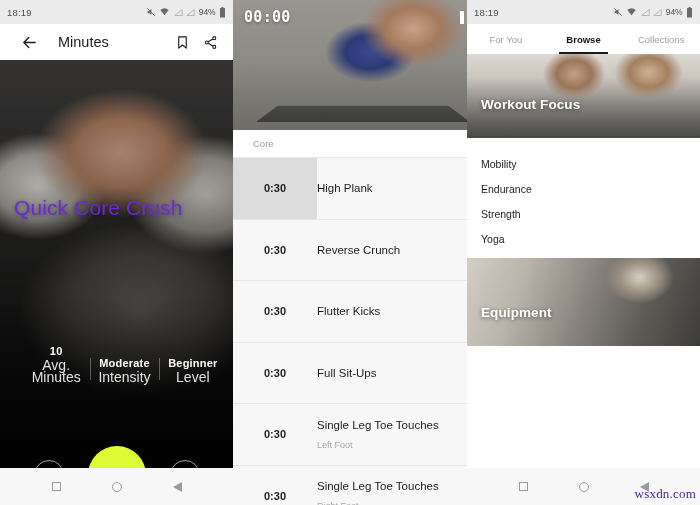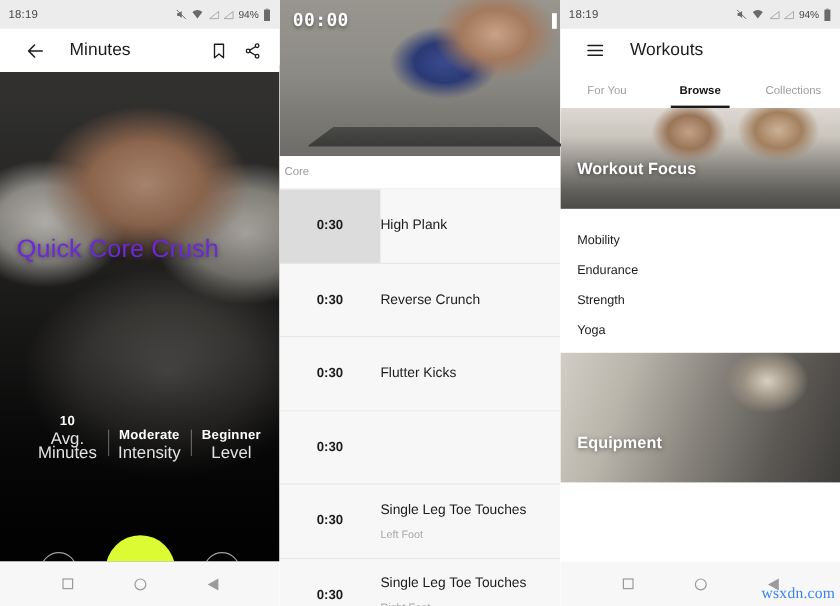--- a/index.html
+++ b/index.html
@@ -119,21 +119,21 @@
     font-family:"DejaVu Sans Mono", monospace;
     text-shadow:0 1px 3px rgba(0,0,0,.4);
   }
   .vid-pause {
     position:absolute; right:12px; top:11px;
     display:flex; gap:3px;
   }
   .vid-pause i { display:block; width:4px; height:13px; background:#fff; }
 
   .sec-head {
-    height:28px; display:flex; align-items:center; padding:0 4px;
+    height:28px; display:flex; align-items:center; padding:0 20px;
     background:#fff; font-size:9.5px; color:#9a9a9a;
     border-bottom:1px solid #e8e8e8;
   }
   .ex-list { background:#f7f7f7; }
   .ex-row {
     display:flex; align-items:center; height:61.5px;
     border-bottom:1px solid #e6e6e6; background:#f7f7f7;
   }
   .ex-time {
     width:84px; flex-shrink:0; align-self:stretch;
@@ -160,36 +160,36 @@
   }
   .banner { position:relative; width:233px; overflow:hidden; }
   .banner-focus {
     height:84px;
     background:
       radial-gradient(ellipse 40px 32px at 46% 24%, #c3a084 0%, #9a7659 44%, rgba(120,118,112,0) 78%),
       radial-gradient(ellipse 44px 34px at 78% 22%, #cdb296 0%, #a2805f 44%, rgba(120,118,112,0) 78%),
       linear-gradient(180deg,#ddd9d2 0%,#cac5bd 28%,#8d8a84 58%,#62605c 82%,#4c4a47 100%);
   }
   .banner-equip {
-    height:108px;
+    height:88px;
     background:
       radial-gradient(ellipse 44px 34px at 74% 22%, #d7cfc2 0%, #9b9183 44%, rgba(90,88,84,0) 78%),
       linear-gradient(110deg,#d2cec5 0%,#b9b4aa 24%,#85817a 52%,#5c5955 76%,#3e3c39 100%);
   }
   .banner-title {
     position:absolute; left:14px; bottom:26px; color:#fff;
     font-size:13.5px; font-weight:700; letter-spacing:.1px;
     text-shadow:0 1px 4px rgba(0,0,0,.5);
   }
   .focus-list { padding:14px 0 6px 14px; background:#fff; }
   .focus-item { font-size:10.5px; color:#1c1c1c; line-height:25px; }
 
   .watermark {
     position:absolute; right:4px; bottom:3px; z-index:30;
-    font-size:13px; color:#3b82f6; letter-spacing:.2px;
+    font-size:13px; color:#4c1d95; letter-spacing:.2px;
     font-family:"Liberation Serif", serif;
   }
 </style>
 </head>
 <body>
 
 <div class="screen">
 
   <div class="panel panel-1">
 
@@ -305,20 +305,23 @@
         </div>
       </div>
       <div class="ex-row">
         <div class="ex-time">0:30</div>
         <div class="ex-info">
           <div class="ex-name">Flutter Kicks</div>
         </div>
       </div>
       <div class="ex-row">
         <div class="ex-time">0:30</div>
+        <div class="ex-info">
+          <div class="ex-name">Full Sit-Ups</div>
+        </div>
       </div>
       <div class="ex-row">
         <div class="ex-time">0:30</div>
         <div class="ex-info">
           <div class="ex-name">Single Leg Toe Touches</div>
           <div class="ex-sub">Left Foot</div>
         </div>
       </div>
       <div class="ex-row">
         <div class="ex-time">0:30</div>
@@ -349,28 +352,20 @@
           <path d="M2 20h20V4z" fill="none" stroke="#a5a5a5" stroke-width="2"></path>
         </svg>
         <span class="sb-batt">94%</span>
         <svg width="7" height="11" viewBox="0 0 12 22">
           <rect x="4" y="0" width="4" height="2" fill="#6a6a6a"></rect>
           <rect x="1" y="2" width="10" height="19" fill="#6a6a6a"></rect>
         </svg>
       </span>
     </div>
 
-    <div class="toolbar">
-      <span class="tb-ico">
-        <svg width="16" height="16" viewBox="0 0 24 24">
-          <path d="M3 6h18M3 12h18M3 18h18" stroke="#1c1c1c" stroke-width="1.9" stroke-linecap="round"></path>
-        </svg>
-      </span>
-      <span class="tb-title">Workouts</span>
-    </div>
 
     <div class="tabs">
       <div class="tab">For You</div>
       <div class="tab active">Browse</div>
       <div class="tab">Collections</div>
     </div>
 
     <div class="banner banner-focus">
       <div class="banner-title">Workout Focus</div>
     </div>

